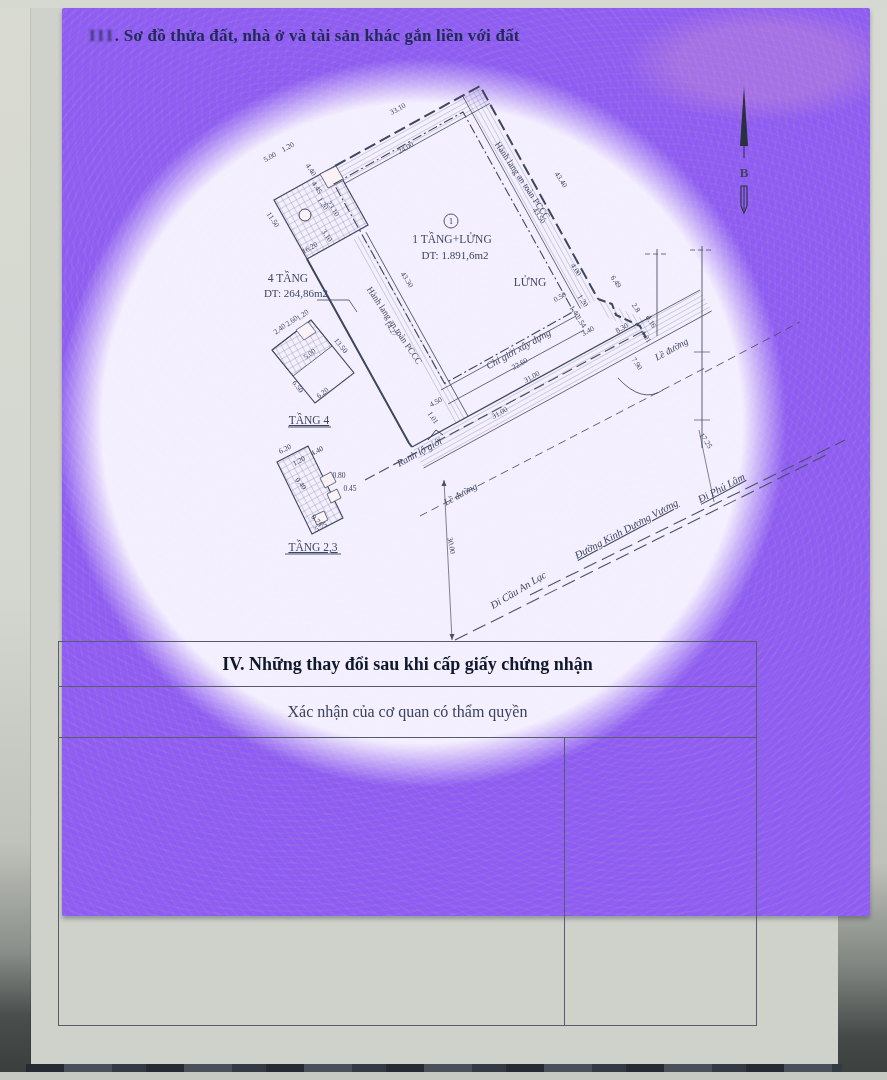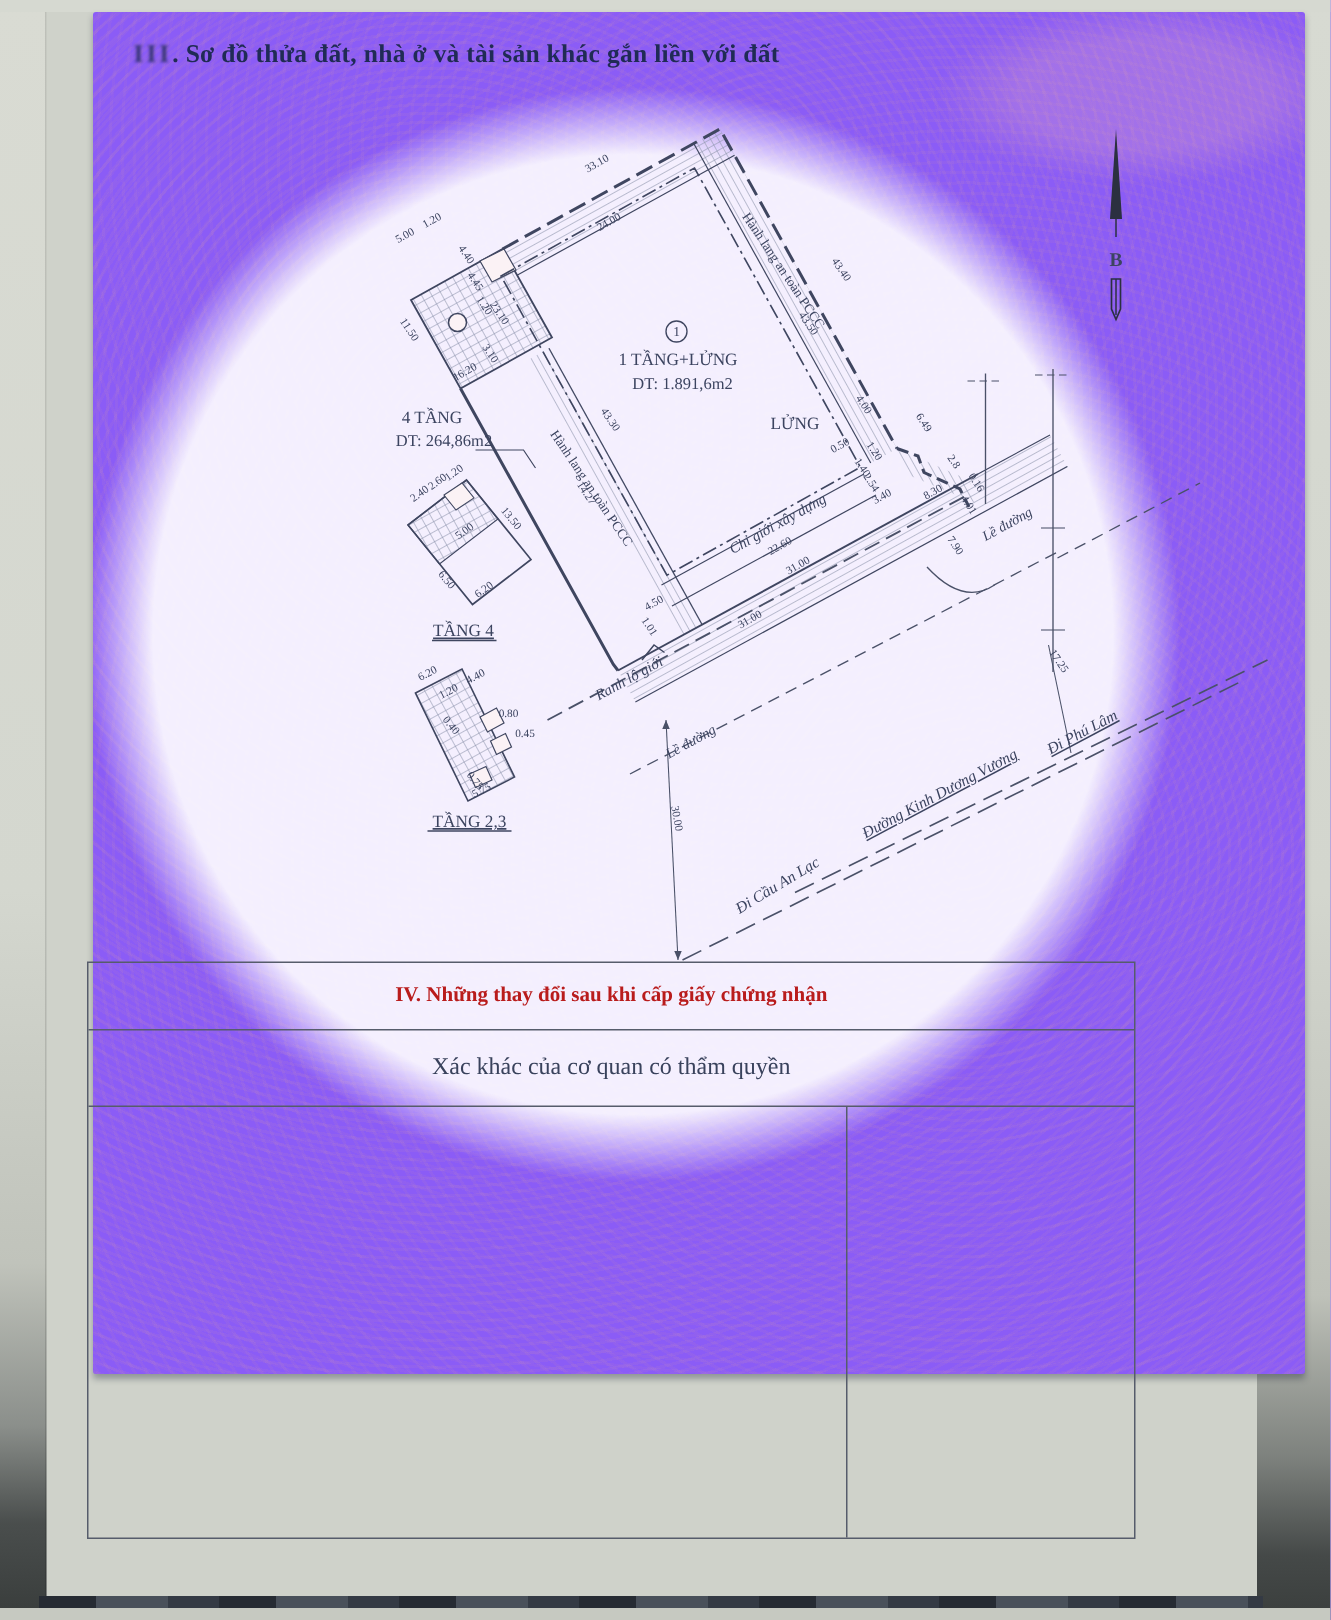--- a/index.html
+++ b/index.html
@@ -49,21 +49,21 @@
 
   svg.diagram{position:absolute;left:0;top:0;z-index:4;pointer-events:none;}
 
   
   .cert-table{
     position:absolute;left:58px;top:641px;width:697px;height:383px;z-index:5;
     border:1.5px solid #565c6b;display:flex;flex-direction:column;
     color:#39425c;background:transparent;
   }
   .row-title{height:44px;border-bottom:1.5px solid #565c6b;display:flex;align-items:center;justify-content:center;
-    font-weight:bold;font-size:14px;color:#b91c1c;}
+    font-weight:bold;font-size:18px;color:#0f172a;}
   .row-head{height:50px;border-bottom:1.5px solid #565c6b;display:flex;}
   .row-body{flex:1;display:flex;}
   .col1{width:505px;border-right:1.5px solid #565c6b;display:flex;align-items:center;justify-content:center;
     font-size:16px;}
   .col2{flex:1;display:flex;align-items:center;justify-content:center;text-align:center;
     font-size:16px;line-height:1.2;padding:0 8px;}
 </style>
 </head>
 <body>
 
@@ -255,19 +255,19 @@
       <text x="350" y="491" font-size="7.5">0.45</text>
       <text x="299" y="485" font-size="7.5" transform="rotate(51 299 485)">0.40</text>
       <text x="315" y="522" font-size="7.5" transform="rotate(51 315 522)">0.75</text>
       <text x="322" y="529" font-size="7.5" transform="rotate(-27 322 529)">5.75</text>
     </g>
 </svg>
 
 <div class="cert-table">
   <div class="row-title">IV. Những thay đổi sau khi cấp giấy chứng nhận</div>
   <div class="row-head">
-    <div class="col2">Xác khác của cơ quan có thẩm quyền</div>
+    <div class="col2">Xác nhận của cơ quan có thẩm quyền</div>
   </div>
   <div class="row-body">
     <div class="col1"></div>
     <div class="col2"></div>
   </div>
 </div>
 
 </body></html>

